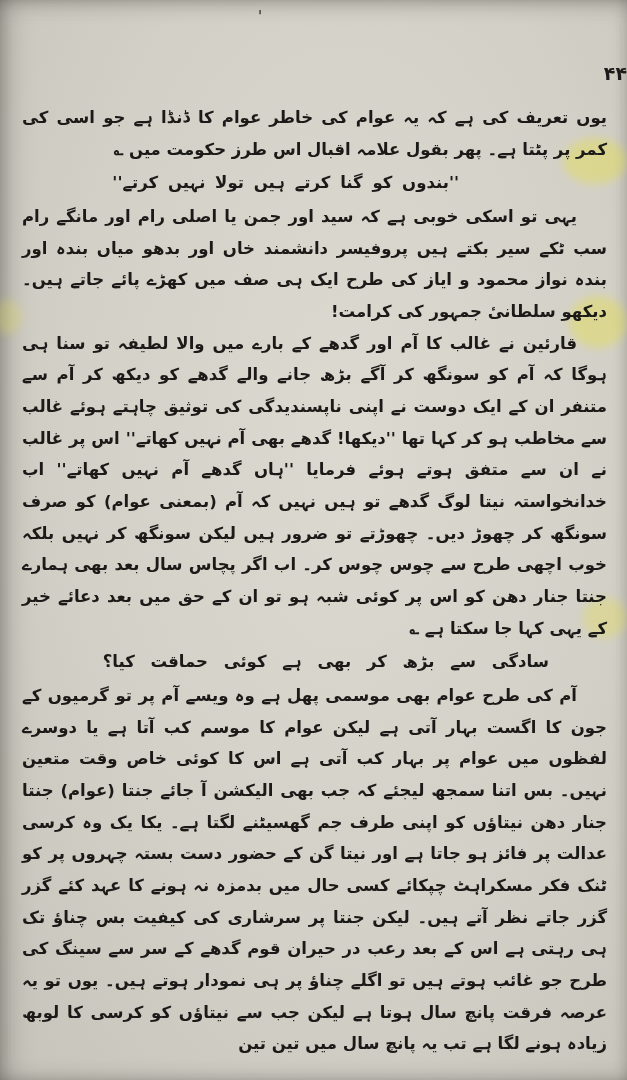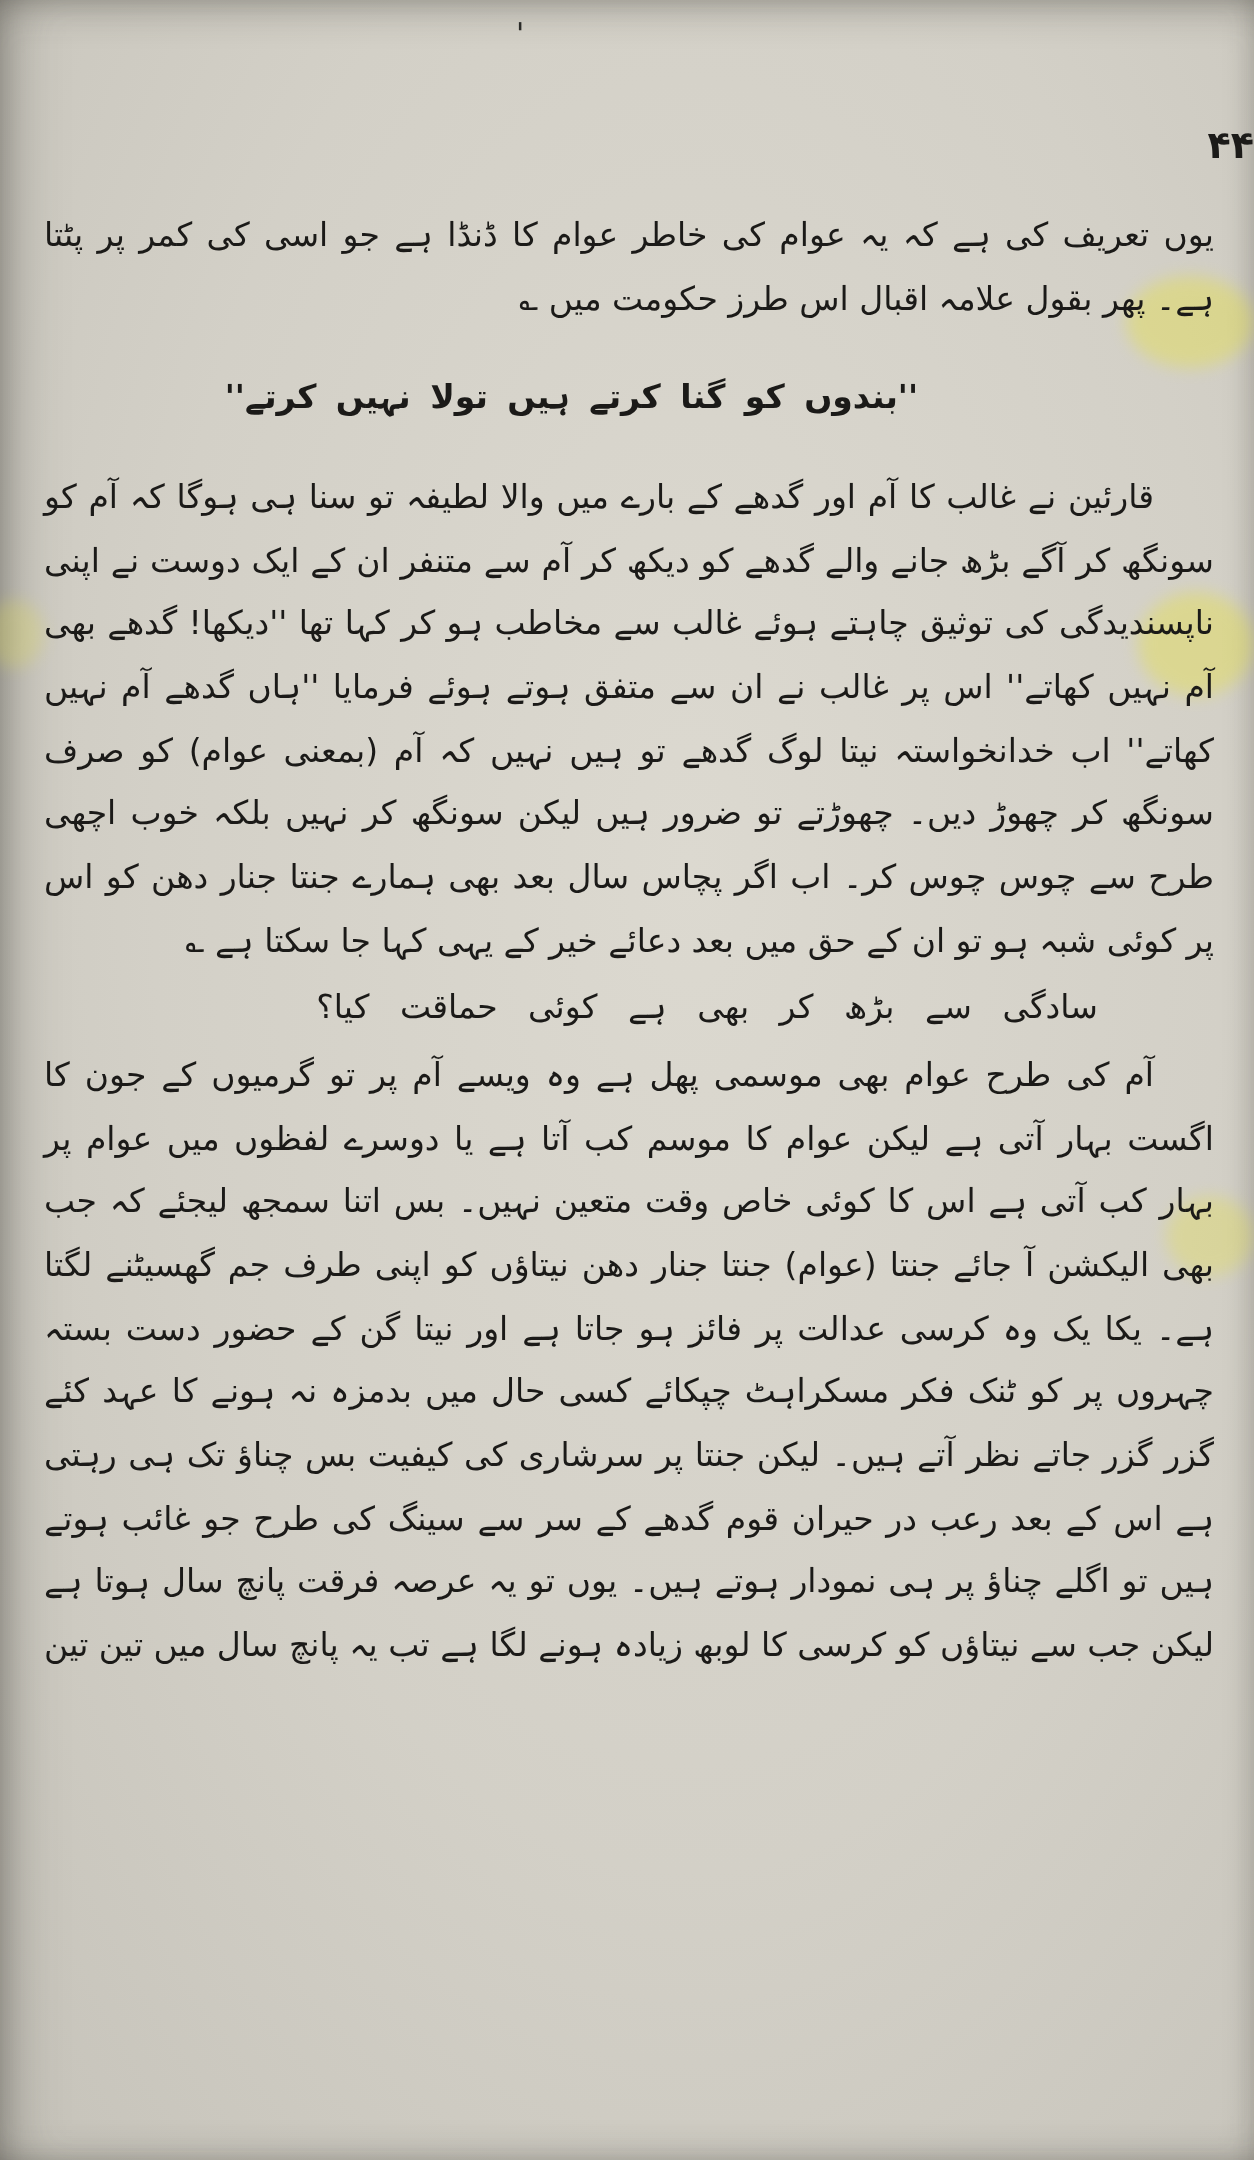--- a/index.html
+++ b/index.html
@@ -50,34 +50,35 @@
     direction: rtl;
     unicode-bidi: embed;
     color: #1b1a18;
     font-size: 16.5px;
     line-height: 1.92;
     text-align: justify;
     text-justify: inter-word;
   }
   .block {
     margin: 0;
+    font-weight: bold;
   }
   .p-continuation {
     text-indent: 0;
   }
   .p-indent {
     text-indent: 30px;
   }
   .verse {
     padding-right: 148px;
     padding-left: 40px;
     text-align: right;
     font-weight: bold;
     word-spacing: 4px;
-    margin: 18px 0;
+    margin: 2px 0;
   }
   .verse-line {
     padding-right: 58px;
     text-align: right;
     word-spacing: 10px;
     margin: 2px 0;
   }
   .highlight-mark {
     position: absolute;
     background: #e8e23a;
@@ -104,20 +105,21 @@
   <div class="highlight-mark hl-2"></div>
   <div class="highlight-mark hl-3"></div>
   <div class="highlight-mark hl-4"></div>
 
   <div class="text-area">
 
     <p class="block p-continuation">یوں تعریف کی ہے کہ یہ عوام کی خاطر عوام کا ڈنڈا ہے جو اسی کی کمر پر پٹتا ہے۔ پھر بقول علامہ اقبال اس طرز حکومت میں ؎</p>
 
     <p class="block verse">''بندوں کو گنا کرتے ہیں تولا نہیں کرتے''</p>
 
+    <p class="block p-indent">یہی تو اسکی خوبی ہے کہ سید اور جمن یا اصلی رام اور مانگے رام سب ٹکے سیر بکتے ہیں پروفیسر دانشمند خاں اور بدھو میاں بندہ اور بندہ نواز محمود و ایاز کی طرح ایک ہی صف میں کھڑے پائے جاتے ہیں۔ دیکھو سلطانیٔ جمہور کی کرامت!</p>
 
     <p class="block p-indent">قارئین نے غالب کا آم اور گدھے کے بارے میں والا لطیفہ تو سنا ہی ہوگا کہ آم کو سونگھ کر آگے بڑھ جانے والے گدھے کو دیکھ کر آم سے متنفر ان کے ایک دوست نے اپنی ناپسندیدگی کی توثیق چاہتے ہوئے غالب سے مخاطب ہو کر کہا تھا ''دیکھا! گدھے بھی آم نہیں کھاتے'' اس پر غالب نے ان سے متفق ہوتے ہوئے فرمایا ''ہاں گدھے آم نہیں کھاتے'' اب خدانخواستہ نیتا لوگ گدھے تو ہیں نہیں کہ آم (بمعنی عوام) کو صرف سونگھ کر چھوڑ دیں۔ چھوڑتے تو ضرور ہیں لیکن سونگھ کر نہیں بلکہ خوب اچھی طرح سے چوس چوس کر۔ اب اگر پچاس سال بعد بھی ہمارے جنتا جنار دھن کو اس پر کوئی شبہ ہو تو ان کے حق میں بعد دعائے خیر کے یہی کہا جا سکتا ہے ؎</p>
 
     <p class="block verse-line">سادگی سے بڑھ کر بھی ہے کوئی حماقت کیا؟</p>
 
     <p class="block p-indent">آم کی طرح عوام بھی موسمی پھل ہے وہ ویسے آم پر تو گرمیوں کے جون کا اگست بہار آتی ہے لیکن عوام کا موسم کب آتا ہے یا دوسرے لفظوں میں عوام پر بہار کب آتی ہے اس کا کوئی خاص وقت متعین نہیں۔ بس اتنا سمجھ لیجئے کہ جب بھی الیکشن آ جائے جنتا (عوام) جنتا جنار دھن نیتاؤں کو اپنی طرف جم گھسیٹنے لگتا ہے۔ یکا یک وہ کرسی عدالت پر فائز ہو جاتا ہے اور نیتا گن کے حضور دست بستہ چہروں پر کو ٹنک فکر مسکراہٹ چپکائے کسی حال میں بدمزہ نہ ہونے کا عہد کئے گزر گزر جاتے نظر آتے ہیں۔ لیکن جنتا پر سرشاری کی کیفیت بس چناؤ تک ہی رہتی ہے اس کے بعد رعب در حیران قوم گدھے کے سر سے سینگ کی طرح جو غائب ہوتے ہیں تو اگلے چناؤ پر ہی نمودار ہوتے ہیں۔ یوں تو یہ عرصہ فرقت پانچ سال ہوتا ہے لیکن جب سے نیتاؤں کو کرسی کا لوبھ زیادہ ہونے لگا ہے تب یہ پانچ سال میں تین تین</p>
 
   </div>
 
 </div>

